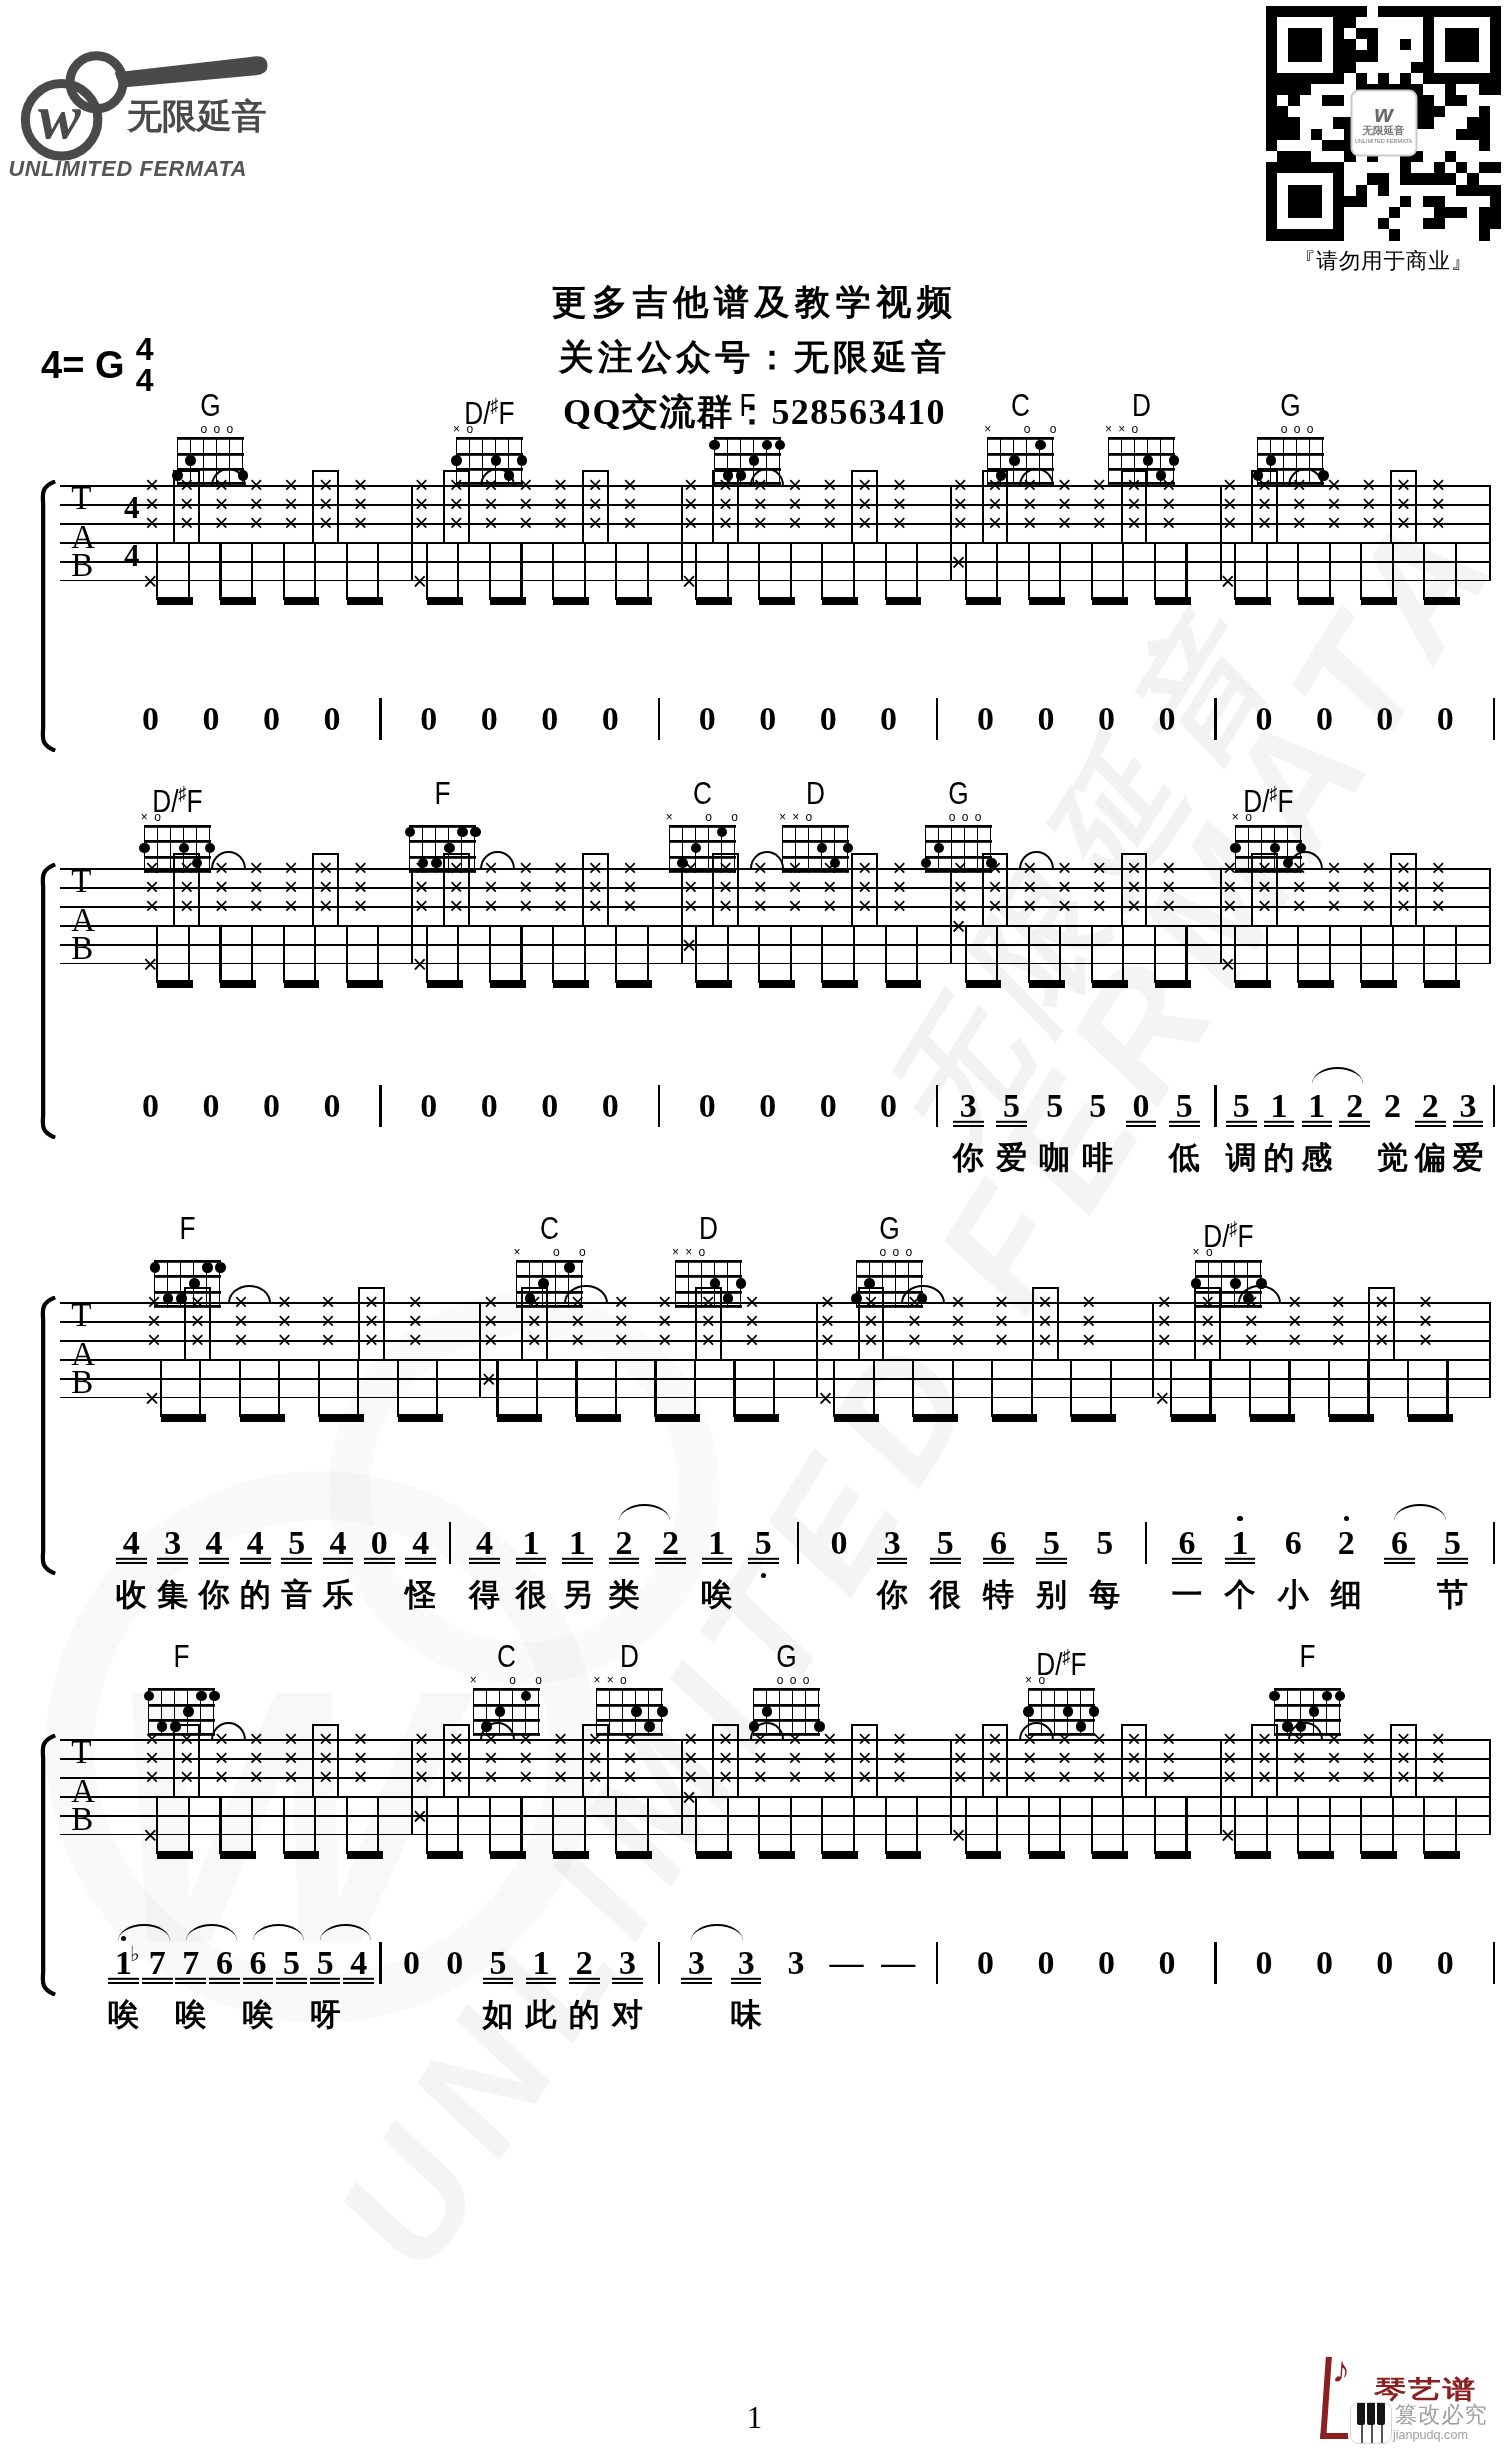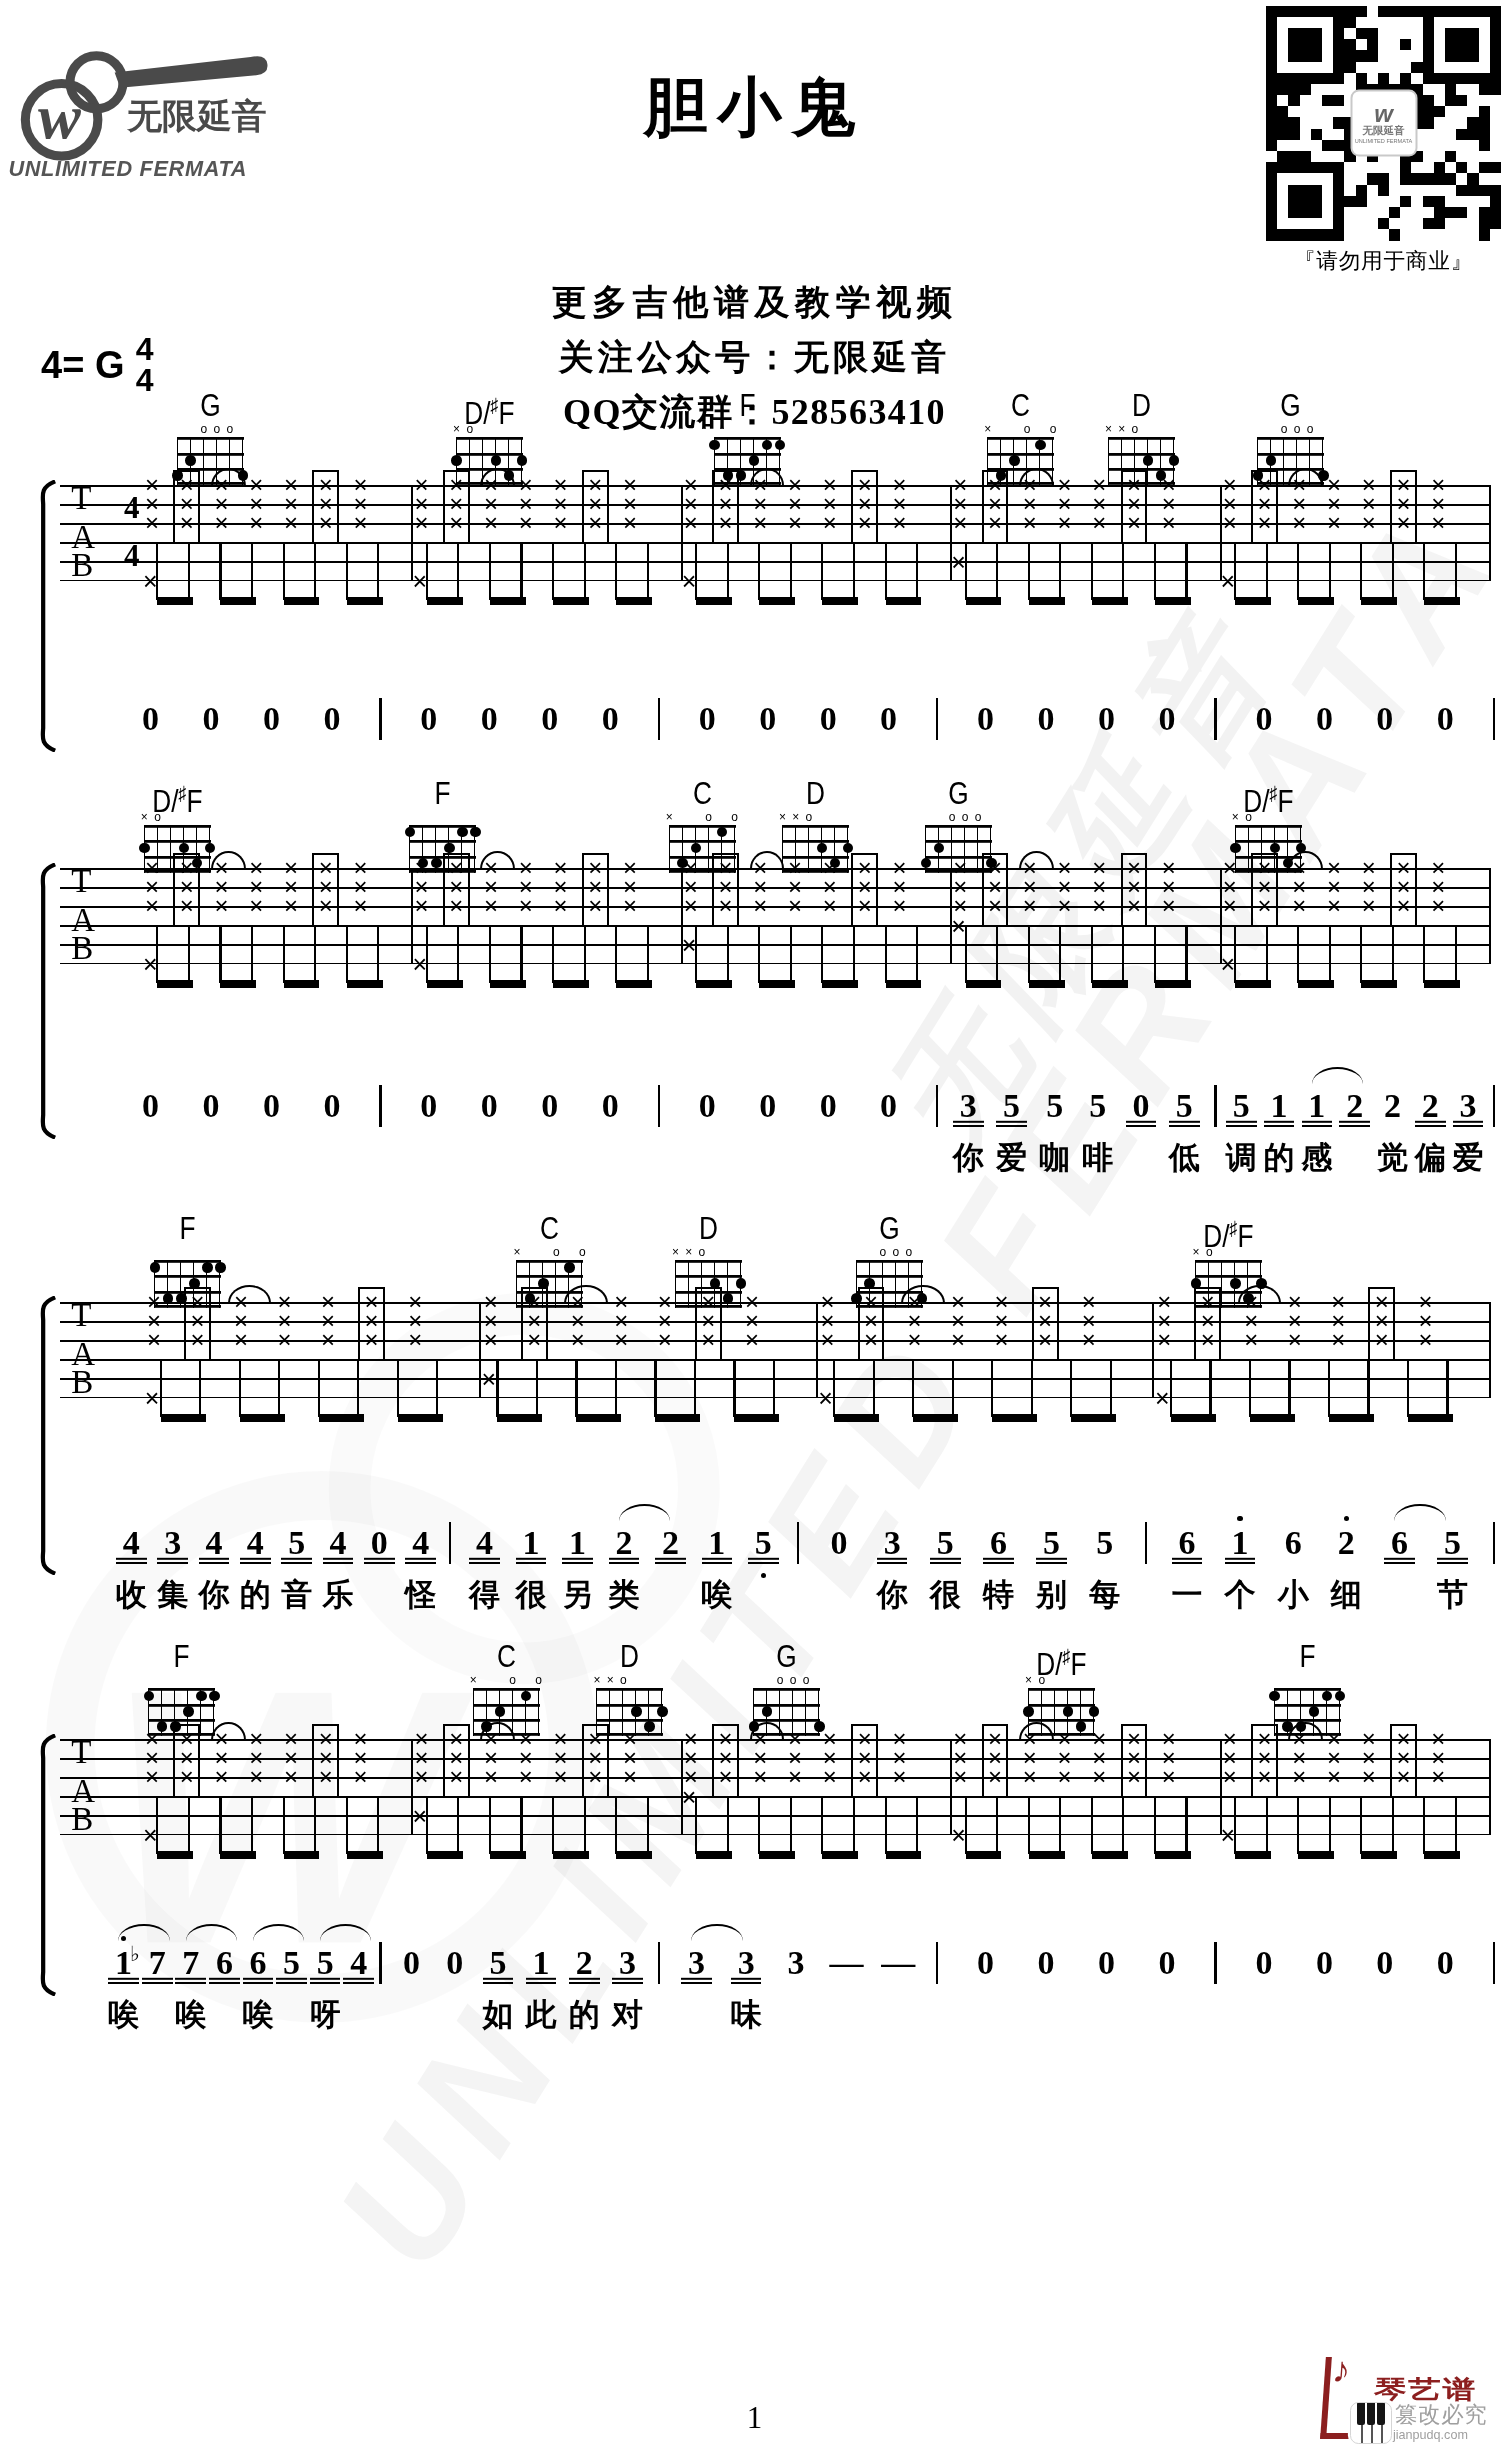--- a/index.html
+++ b/index.html
@@ -137,21 +137,20 @@
         <circle cx="74" cy="146" r="52"></circle>
         <circle cx="124" cy="92" r="38"></circle>
       </g>
       <path d="M150 78 L345 56 q22 -5 24 10 q2 14 -16 16 L158 100 Z" fill="#4a4a4a" data-name="guitar-neck-icon"></path>
       <text x="40" y="172" font-size="92" font-style="italic" font-weight="700" fill="#4a4a4a" font-family="Liberation Serif, serif">w</text>
       <text x="168" y="158" font-size="50" font-weight="700" fill="#4a4a4a">无限延音</text>
     </svg>
   </div>
   <div class="logo-en" data-name="logo-subtitle">UNLIMITED FERMATA</div>
 
-  <div class="title" data-name="song-title">胆小鬼</div>
   <div class="promo promo2" data-name="promo-line-2">关注公众号：无限延音</div>
   <div class="promo promo1" data-name="promo-line-1">更多吉他谱及教学视频</div>
   <div class="promo promo3" data-name="promo-line-3">QQ交流群：528563410</div>
 
   <div class="keysig" data-name="key-signature">
     <span data-name="key-value">4= G</span>
     <span class="frac" data-name="time-signature">
       <span data-name="time-top">4</span>
       <span data-name="time-bottom">4</span>
     </span>

